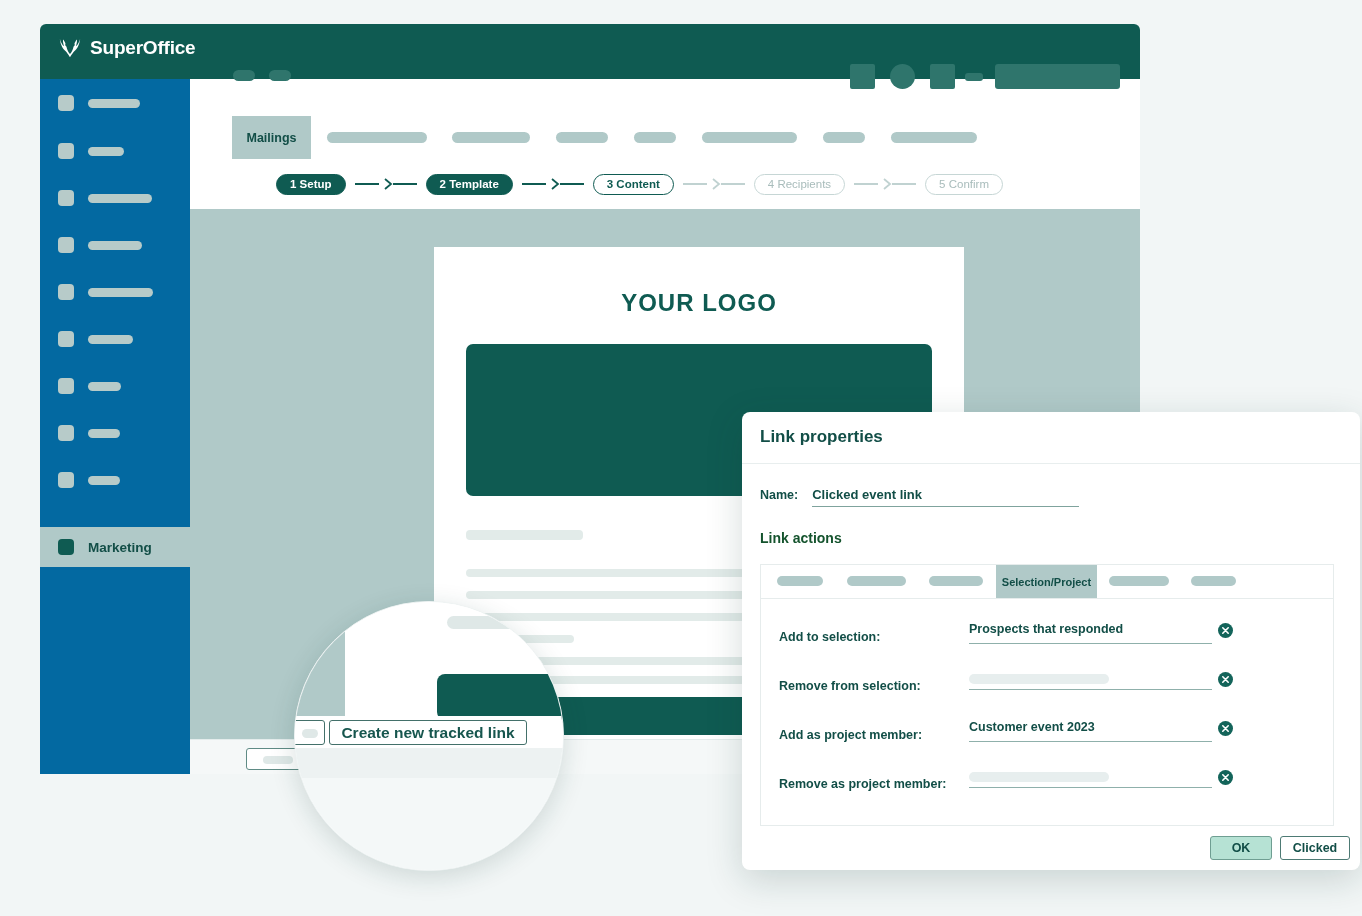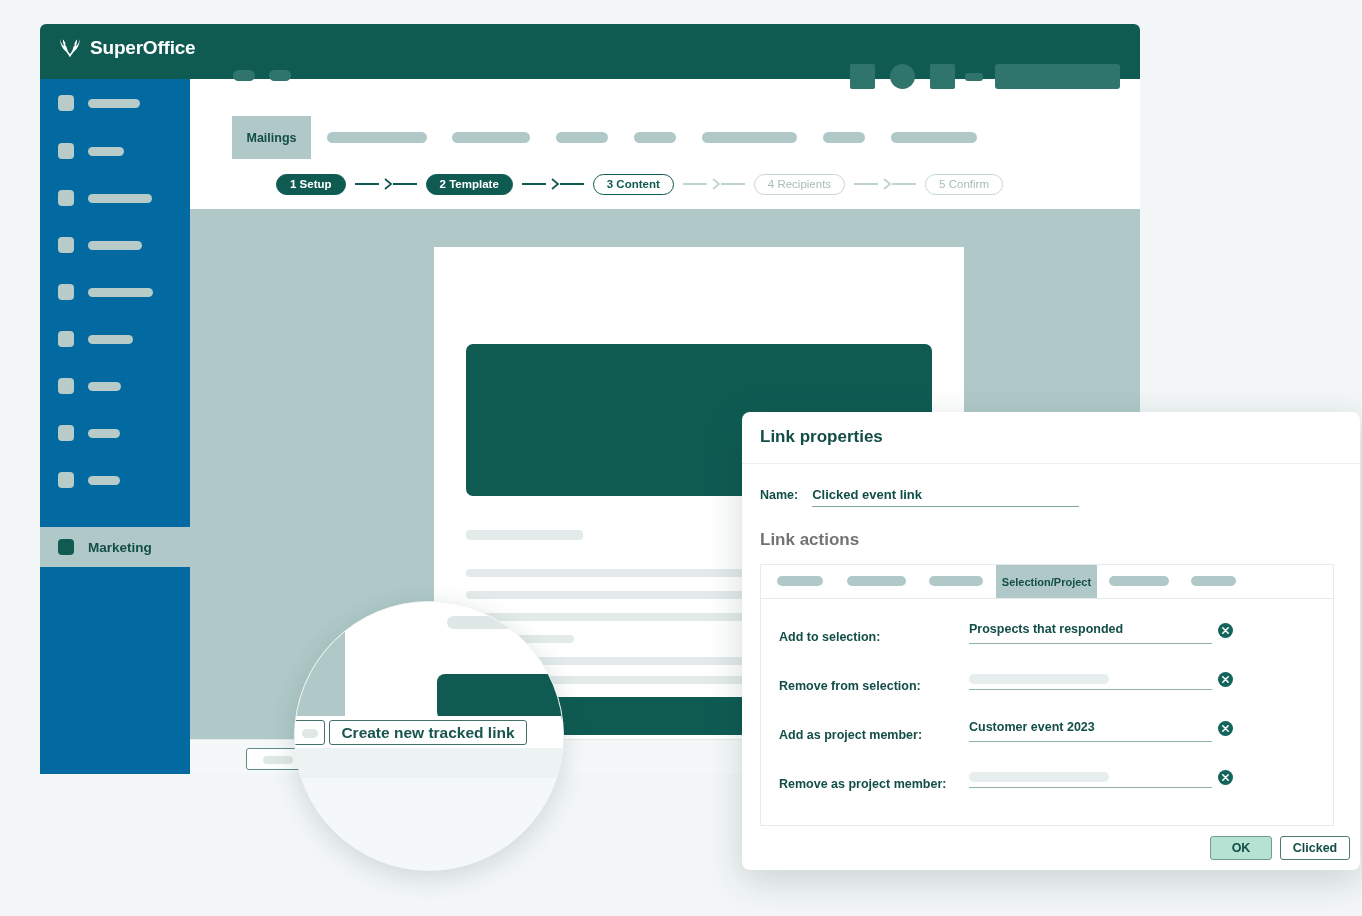--- a/index.html
+++ b/index.html
@@ -145,21 +145,21 @@
     position: absolute; left: 0; top: 0; width: 618px; height: 52px;
     border-bottom: 1px solid #e8eeee; box-sizing: border-box;
   }
   .dlg-title { position: absolute; left: 18px; top: 15px; color: #124e47; font-size: 17px; font-weight: bold; }
   .name-row { position: absolute; left: 18px; top: 75px; display: flex; align-items: baseline; gap: 14px; }
   .name-label { color: #124e47; font-size: 12.5px; font-weight: bold; }
   .name-field {
     width: 267px; border-bottom: 1.3px solid #7fa39d; padding-bottom: 4px;
     color: #124e47; font-size: 13px; font-weight: bold;
   }
-  .actions-title { position: absolute; left: 18px; top: 118px; color: #737373; font-size: 17px; font-weight: bold; }
+  .actions-title { position: absolute; left: 18px; top: 118px; color: #14532d; font-size: 14px; font-weight: bold; }
   .panel {
     position: absolute; left: 18px; top: 152px; width: 574px; height: 262px;
     border: 1px solid #e6ecec; box-sizing: border-box;
   }
   .panel-tabs { position: absolute; left: 0; top: 0; width: 572px; height: 33px; border-bottom: 1px solid #e6ecec; }
   .ptab-pill { position: absolute; height: 10px; background: #b0c9c8; border-radius: 5px; top: 11px; }
   .ptab-active {
     position: absolute; left: 235px; top: 0; width: 101px; height: 33px; background: #b0c9c8;
     display: flex; align-items: center; justify-content: center;
   }
@@ -299,20 +299,21 @@
             <path d="M0 6 H24 M30 1 L36 6 L30 11 M38 6 H62" stroke="#c0d2d1" stroke-width="1.8" fill="none"></path>
           </svg>
       </span>
       <div class="step future">
         <span>5 Confirm</span>
       </div>
     </div>
 
     <div class="canvas">
       <div class="mail-sheet">
+        <div class="your-logo">YOUR LOGO</div>
         <div class="hero"></div>
         <div class="body-line" style="left:32px;top:283px;width:117px;height:10px;"></div>
         <div class="body-line" style="left:32px;top:322px;width:466px;height:8px;"></div>
         <div class="body-line" style="left:32px;top:344px;width:466px;height:8px;"></div>
         <div class="body-line" style="left:32px;top:366px;width:466px;height:8px;"></div>
         <div class="body-line" style="left:32px;top:388px;width:108px;height:8px;"></div>
         <div class="body-line" style="left:32px;top:410px;width:466px;height:8px;"></div>
         <div class="body-line" style="left:32px;top:429px;width:466px;height:8px;"></div>
         <div class="cta"></div>
       </div>

